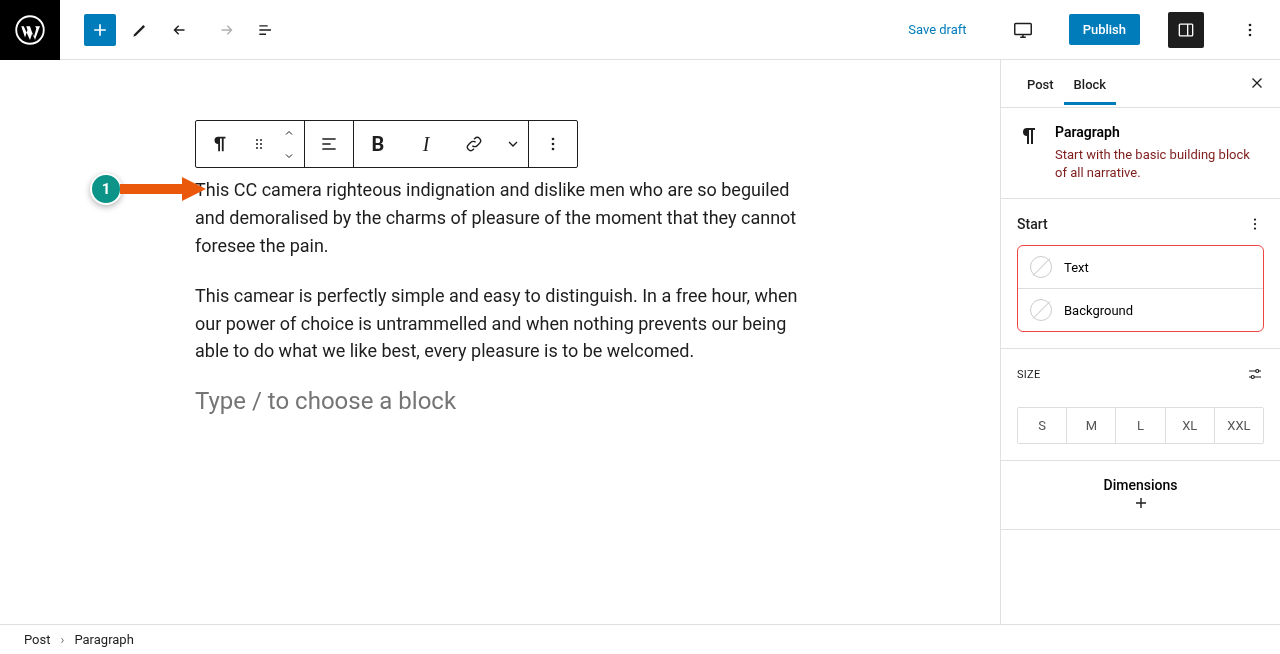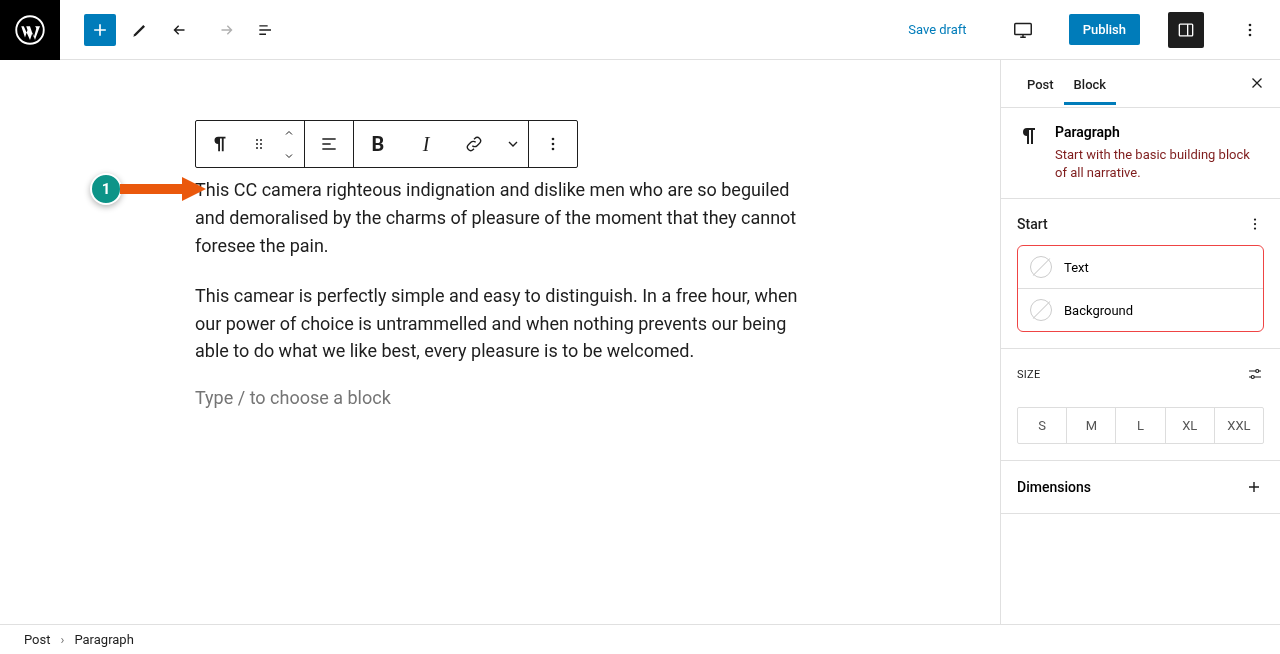--- a/index.html
+++ b/index.html
@@ -29,21 +29,21 @@
 .tb-group { display:flex; border-right:1px solid #1e1e1e; }
 .tb-group:last-child { border-right:none; }
 .tb-btn { width:48px; height:46px; display:flex; align-items:center; justify-content:center; cursor:pointer; font-size:18px; color:#1e1e1e; }
 .tb-btn.narrow { width:30px; }
 .tb-btn.bold { font-weight:700; font-size:20px; }
 .tb-btn.italic { font-style:italic; font-family:serif; font-size:20px; }
 .move-arrows { display:flex; flex-direction:column; }
 .move-arrows span { height:23px; display:flex; align-items:center; justify-content:center; font-size:10px; cursor:pointer; }
 
 .para { font-size:18px; line-height:1.55; color:#1e1e1e; margin-bottom:22px; }
-.placeholder { font-size:18px; color:#757575; }
+.placeholder { font-size:24px; color:#757575; }
 
 
 .annotation { position:absolute; left:-85px; top:113px; display:flex; align-items:center; z-index:5; }
 .marker-circle { width:32px; height:32px; border-radius:50%; background:#0d9488; color:#fff; display:flex; align-items:center; justify-content:center; font-weight:700; font-size:15px; border:2px solid #fff; box-shadow:0 2px 6px rgba(0,0,0,.3); }
 .marker-arrow { margin-left:-2px; }
 
 
 .sidebar { position:absolute; top:60px; right:0; bottom:30px; width:280px; border-left:1px solid #e0e0e0; background:#fff; overflow:auto; font-size:13px; }
 .tabs { display:flex; align-items:center; border-bottom:1px solid #e0e0e0; padding:0 16px; height:48px; position:relative; }
 .tab { padding:14px 10px 13px; color:#1e1e1e; cursor:pointer; font-weight:500; }
@@ -60,21 +60,21 @@
 .color-stack { border:1px solid #ef4444; border-radius:6px; }
 .color-row { display:flex; align-items:center; padding:10px 12px; gap:12px; cursor:pointer; }
 .color-row + .color-row { border-top:1px solid #ddd; }
 .swatch { width:22px; height:22px; border-radius:50%; border:1px solid #ccc; background:#fff; position:relative; }
 .swatch::after { content:""; position:absolute; left:50%; top:-2px; bottom:-2px; width:1px; background:#ccc; transform:rotate(45deg); transform-origin:center; }
 .size-label-row { display:flex; justify-content:space-between; align-items:center; margin-bottom:24px; }
 .size-label { font-size:11px; text-transform:uppercase; color:#1e1e1e; letter-spacing:.3px; }
 .size-btns { display:flex; border:1px solid #ddd; border-radius:2px; }
 .size-btn { flex:1; text-align:center; padding:10px 0; cursor:pointer; font-size:13px; color:#555; }
 .size-btn + .size-btn { border-left:1px solid #ddd; }
-.collapse-row { display:flex; justify-content:space-between; align-items:center; padding:16px; border-bottom:1px solid #e0e0e0; cursor:pointer; }
+.collapse-row { display:flex; justify-content:space-between; align-items:center; padding:16px; border-bottom:1px solid #e0e0e0; cursor:pointer;flex-direction:column; }
 .collapse-title { font-weight:500; font-size:14px; }
 
 
 .breadcrumb { position:absolute; bottom:0; left:0; right:0; height:30px; background:#fff; border-top:1px solid #e0e0e0; display:flex; align-items:center; padding:0 24px; font-size:13px; color:#1e1e1e; gap:10px; }
 .crumb-sep { color:#757575; }
 svg { display:block; }
 </style>
 </head>
 <body>
 

